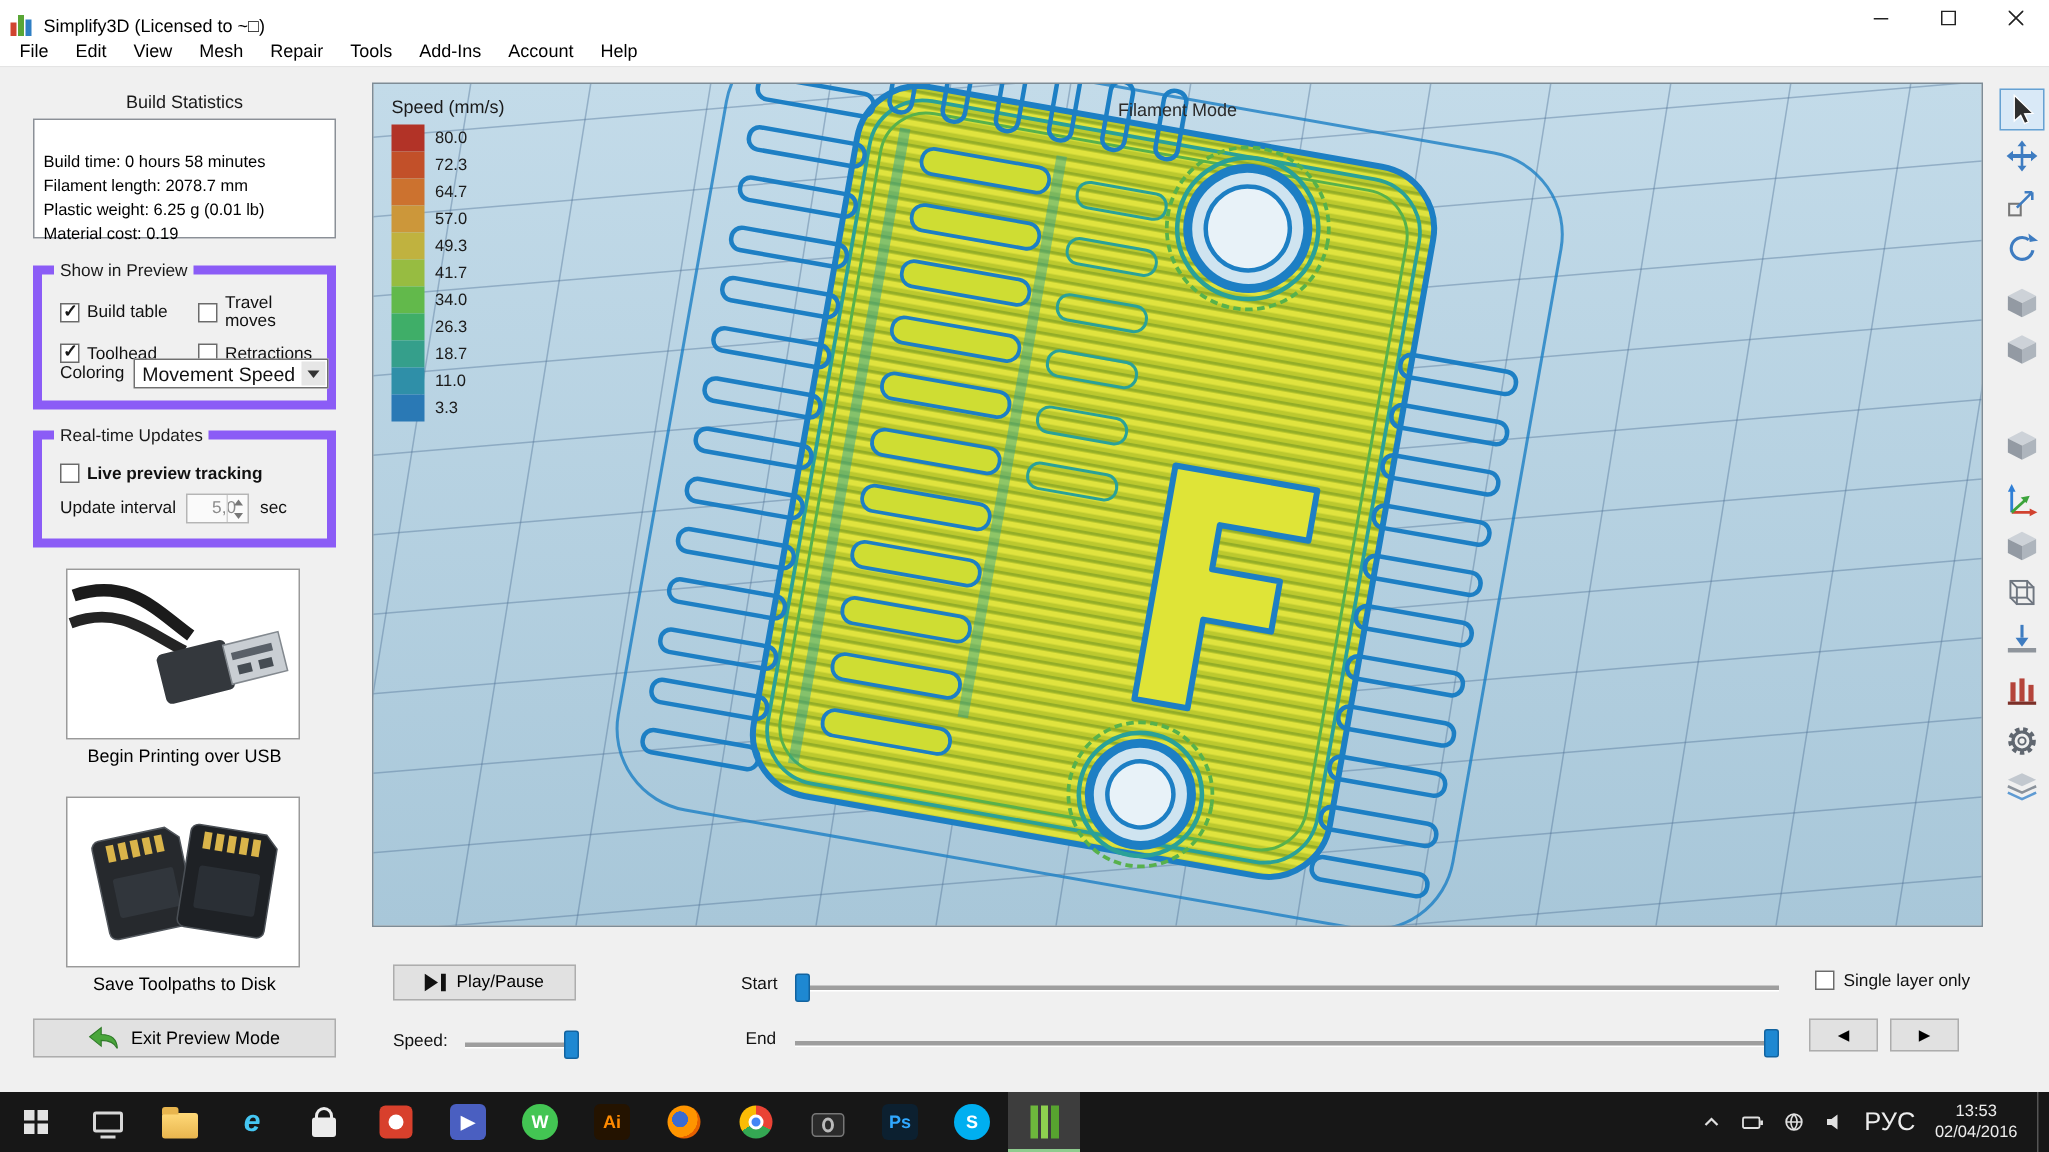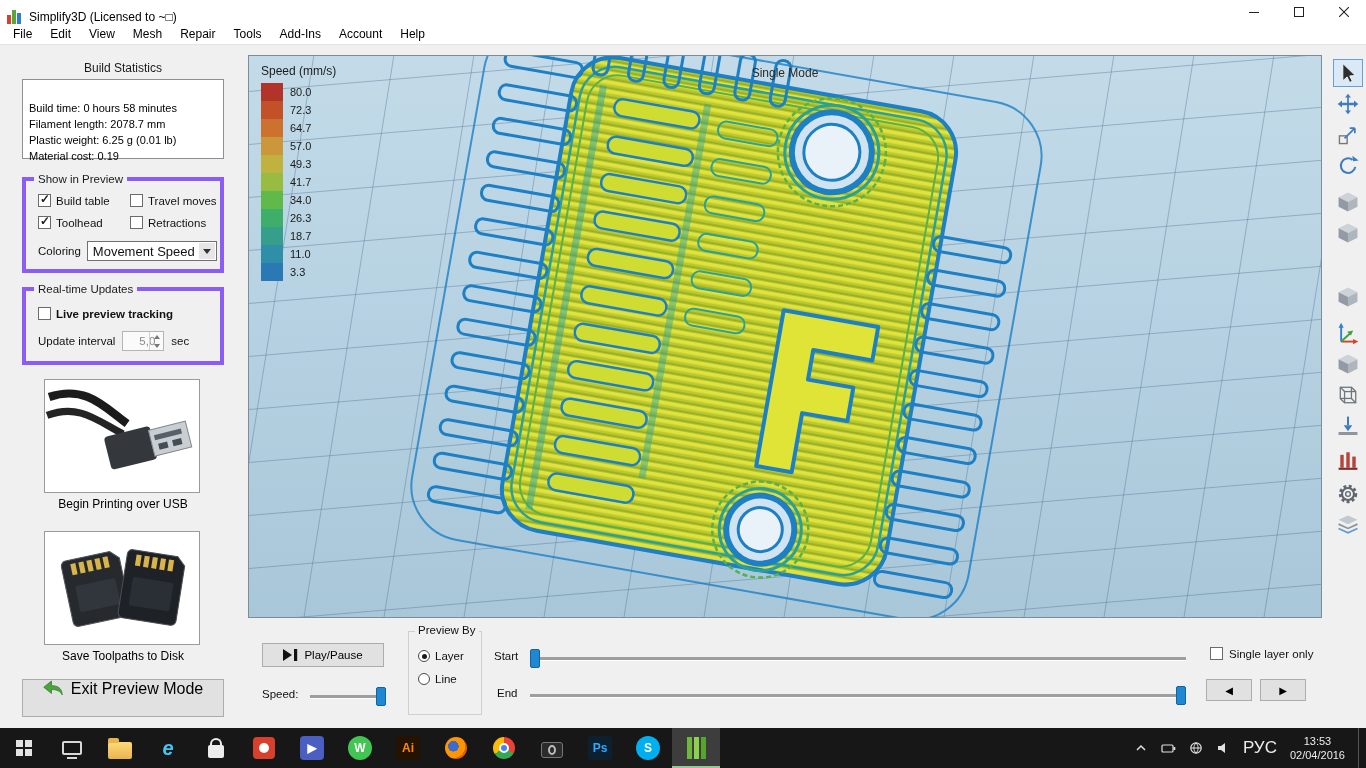--- a/index.html
+++ b/index.html
@@ -21,21 +21,21 @@
   .menubar{position:absolute;top:24px;left:0;right:0;height:21px;background:#fff;display:flex;align-items:center;padding-left:4px;border-bottom:1px solid #e4e4e4;}
   .menu-item{padding:2px 9px;font-size:12px;color:#000;}
 
   
   .workspace{position:absolute;top:45px;left:0;right:0;bottom:40px;background:#f0f0f0;}
 
   
   .left-panel{position:absolute;left:12px;top:0;width:222px;height:100%;}
   .bs-title{position:absolute;top:16px;left:0;right:0;text-align:center;color:#1a1a1a;}
   .bs-box{position:absolute;top:34px;left:10px;right:10px;height:80px;background:#fff;border:1px solid #8b9097;padding:20px 6px;font-size:11px;line-height:16px;color:#000;}
-  .groupbox{position:absolute;left:10px;right:10px;border:4px solid #8b5cf6;}
+  .groupbox{position:absolute;left:10px;right:10px;border:6px solid #8b5cf6;}
   .g-legend{position:absolute;top:-8px;left:8px;background:#f0f0f0;padding:0 4px;font-size:11.5px;color:#1a1a1a;}
   .group-sip{top:132px;height:96px;}
   .group-rtu{top:242px;height:78px;}
   .cb-grid{position:absolute;top:13px;left:12px;right:2px;display:grid;grid-template-columns:92px 1fr;row-gap:9px;}
   .cb-row{display:flex;align-items:center;gap:5px;font-size:11.5px;}
   .cb{width:13px;height:13px;border:1px solid #6b6b6b;background:#fff;position:relative;flex:none;}
   .cb.checked::after{content:"✓";position:absolute;left:1px;top:-3px;font-size:12px;font-weight:bold;color:#1a1a1a;}
   .coloring-row{position:absolute;left:12px;bottom:8px;display:flex;align-items:center;gap:6px;font-size:11.5px;margin-top:32px;}
   .select{width:130px;height:20px;border:1px solid #707070;background:#fff;display:flex;align-items:center;position:relative;padding-left:5px;font-size:13px;}
   .sel-btn{position:absolute;right:1px;top:1px;bottom:1px;width:16px;background:#e6e6e6;display:flex;align-items:center;justify-content:center;}
@@ -46,21 +46,21 @@
   .spin-btns{position:absolute;right:0;top:0;bottom:0;width:14px;border-left:1px solid #d2d2d2;display:flex;flex-direction:column;}
   .spin-btns i{flex:1;display:flex;align-items:center;justify-content:center;}
   .tri-up{width:0;height:0;border-left:3px solid transparent;border-right:3px solid transparent;border-bottom:4px solid #777;}
   .tri-dn{width:0;height:0;border-left:3px solid transparent;border-right:3px solid transparent;border-top:4px solid #777;}
   .img-card{position:absolute;left:32px;width:156px;height:114px;background:#fff;border:1px solid #9a9a9a;overflow:hidden;}
   .usb-card{top:334px;}
   .sd-card{top:486px;}
   .img-label{position:absolute;left:0;right:0;text-align:center;font-size:12px;color:#000;}
   .usb-label{top:452px;}
   .sd-label{top:604px;}
-  .exit-btn{position:absolute;top:634px;left:10px;right:10px;height:38px;background:#e1e1e1;border:1px solid #adadad;display:flex;justify-content:center;gap:8px;font-size:16px;color:#000;}
+  .exit-btn{position:absolute;top:634px;left:10px;right:10px;height:26px;background:#e1e1e1;border:1px solid #adadad;display:flex;align-items:center;justify-content:center;gap:8px;font-size:12px;color:#000;}
 
   
   .viewport{position:absolute;left:248px;top:10px;width:1074px;height:563px;border:1px solid #7e8c96;background:linear-gradient(180deg,#c3dbe9,#a8c7d9);}
   .viewport svg.vp{position:absolute;inset:0;width:100%;height:100%;}
   .vp-label{position:absolute;top:10px;left:0;right:0;text-align:center;font-size:12px;color:#2b2b2b;}
   .legend{position:absolute;left:12px;top:8px;}
   .legend-title{font-size:12px;color:#1a1a1a;margin-bottom:5px;}
   .legend-row{display:flex;align-items:center;height:18px;}
   .legend-swatch{width:22px;height:18px;flex:none;}
   .legend-val{margin-left:7px;font-size:11px;color:#1a1a1a;}
@@ -458,21 +458,21 @@
             <circle cx="72" cy="-184" r="54" fill="none" stroke="#57b14c" stroke-width="2.5" stroke-dasharray="5 3"></circle>
             <circle cx="72" cy="-184" r="47" fill="none" stroke="#2aa198" stroke-width="3"></circle>
             <circle cx="72" cy="-184" r="40" fill="#cfe4f0" stroke="#1d7fc4" stroke-width="6"></circle>
             <circle cx="72" cy="-184" r="28" fill="#e8f2f8" stroke="#1d7fc4" stroke-width="3"></circle>
             <circle cx="67" cy="200" r="48" fill="none" stroke="#57b14c" stroke-width="2.5" stroke-dasharray="5 3"></circle>
             <circle cx="67" cy="200" r="41" fill="none" stroke="#2aa198" stroke-width="3"></circle>
             <circle cx="67" cy="200" r="34" fill="#cfe4f0" stroke="#1d7fc4" stroke-width="6"></circle>
             <circle cx="67" cy="200" r="22" fill="#e8f2f8" stroke="#1d7fc4" stroke-width="3"></circle>
           </g>
       </svg>
-      <div class="vp-label">Single Mode</div>
+      <div class="vp-label">Filament Mode</div>
       <div class="legend">
         <div class="legend-title">Speed (mm/s)</div>
         <div>
 
             <div class="legend-row">
               <span class="legend-swatch" style="background: rgb(178, 51, 39);"></span>
               <span class="legend-val">80.0</span>
             </div>
 
             <div class="legend-row">
@@ -623,36 +623,20 @@
             <polygon points="0,0 9,6 0,12" fill="#111"></polygon>
             <rect x="11" y="0" width="3.2" height="12" fill="#111"></rect>
           </svg>
         <span>Play/Pause</span>
       </div>
       <span class="speed-label">Speed:</span>
       <div class="hslider speed-slider">
         <div class="hthumb" style="left:calc(100% - 10px);"></div>
       </div>
 
-      <div class="pv-group">
-        <span class="pv-legend">Preview By</span>
-        <div class="radio-col">
-
-            <label class="radio-row">
-              <span class="radio selected"></span>
-              <span>Layer</span>
-            </label>
-
-            <label class="radio-row">
-              <span class="radio"></span>
-              <span>Line</span>
-            </label>
-
-        </div>
-      </div>
 
       <span class="start-label">Start</span>
       <div class="hslider track-start">
         <div class="hthumb" style="left:0;"></div>
       </div>
       <span class="end-label">End</span>
       <div class="hslider track-end">
         <div class="hthumb" style="right:0;"></div>
       </div>
 

